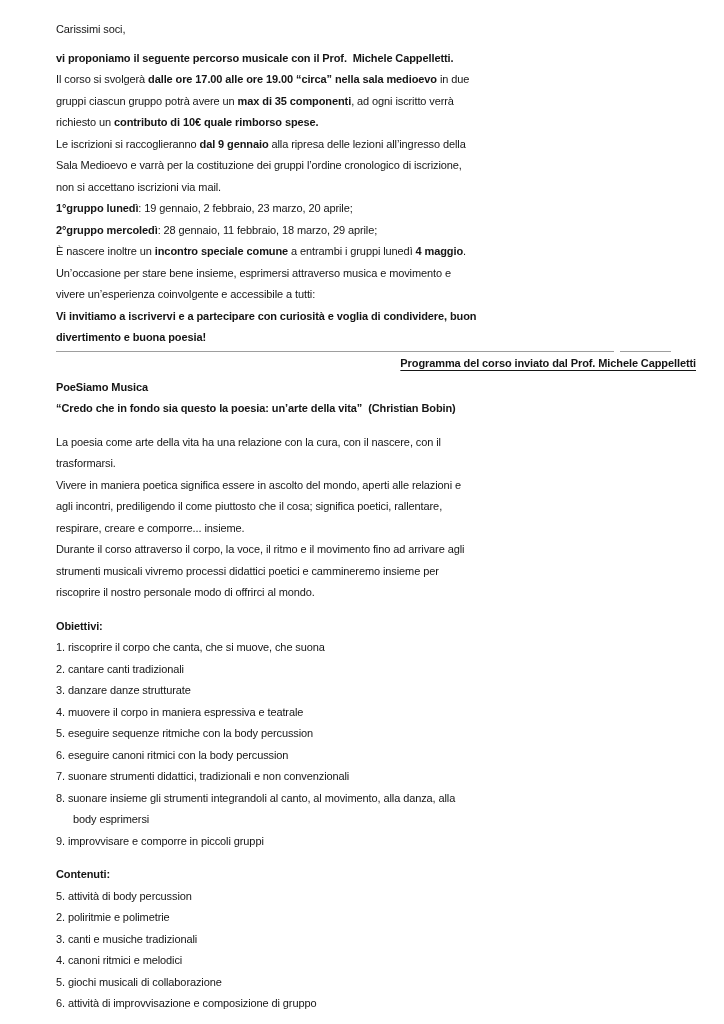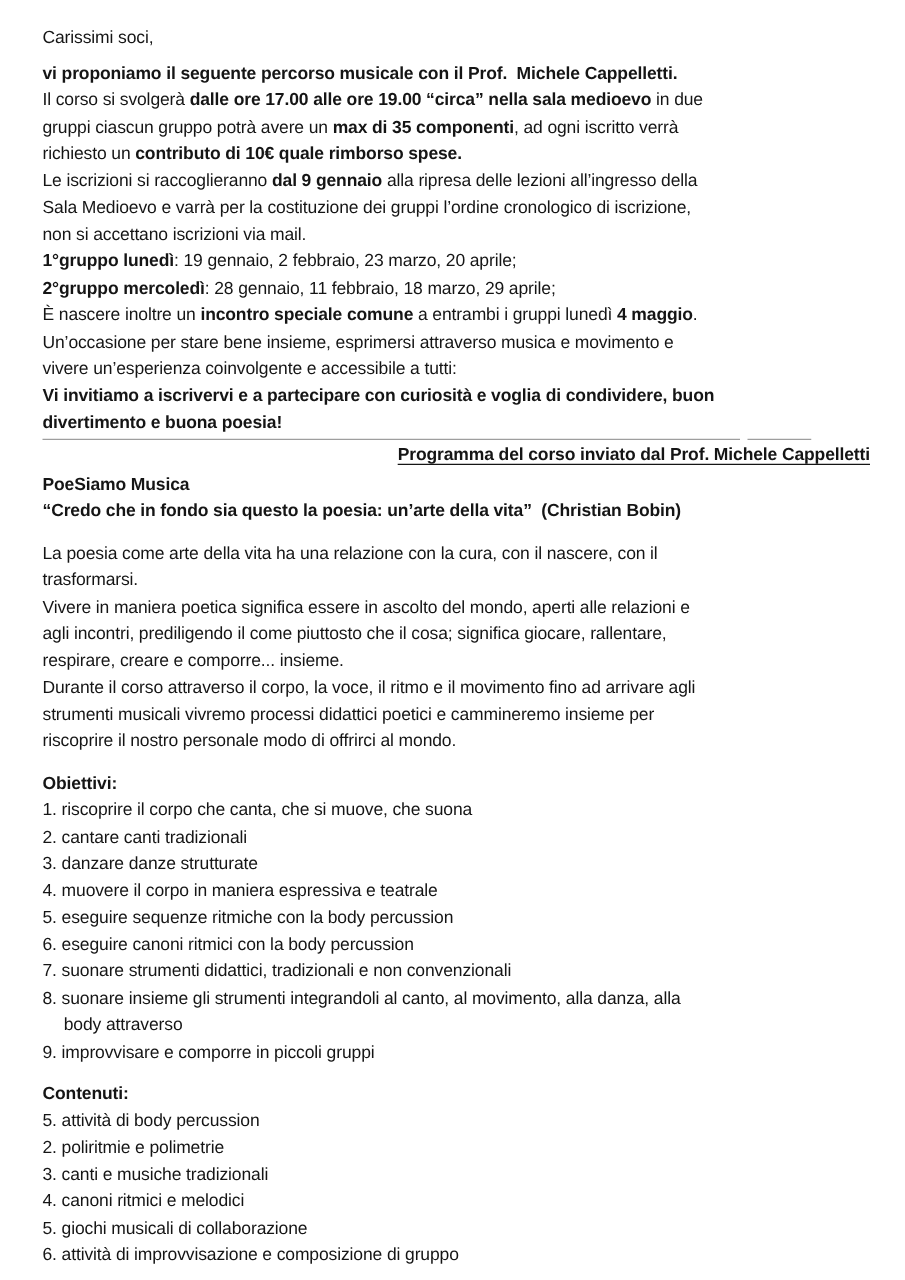--- a/index.html
+++ b/index.html
@@ -5,22 +5,22 @@
   html, body { margin: 0; padding: 0; }
   body {
     width: 724px;
     height: 1024px;
     background: #ffffff;
     overflow: hidden;
     font-family: "Liberation Sans", sans-serif;
     color: #151515;
   }
   .doc {
-    padding: 19px 28px 0 34px;
-    font-size: 14px;
+    padding: 19px 28px 0 56px;
+    font-size: 11px;
     line-height: 21.5px;
     letter-spacing: -0.1px;
   }
   .line {
     white-space: pre;
     height: 21.5px;
   }
   .line b { font-weight: bold; }
   .sp-sm { margin-top: 7px; font-weight: bold; }
   .sp-md { margin-top: 12px; }
@@ -71,35 +71,35 @@
   <div class="divider"><span class="seg seg1"></span><span class="seg seg2"></span></div>
 
   <div class="line title"><b>Programma del corso inviato dal Prof. Michele Cappelletti</b></div>
 
   <div>
       <div class="line"><b>PoeSiamo Musica</b></div>
       <div class="line"><b>“Credo che in fondo sia questo la poesia: un’arte della vita”  (Christian Bobin)</b></div>
       <div class="line sp-md"><span>La poesia come arte della vita ha una relazione con la cura, con il nascere, con il</span></div>
       <div class="line"><span>trasformarsi.</span></div>
       <div class="line"><span>Vivere in maniera poetica significa essere in ascolto del mondo, aperti alle relazioni e</span></div>
-      <div class="line"><span>agli incontri, prediligendo il come piuttosto che il cosa; significa giocare, rallentare,</span></div>
+      <div class="line"><span>agli incontri, prediligendo il come piuttosto che il cosa; significa poetici, rallentare,</span></div>
       <div class="line"><span>respirare, creare e comporre... insieme.</span></div>
       <div class="line"><span>Durante il corso attraverso il corpo, la voce, il ritmo e il movimento fino ad arrivare agli</span></div>
       <div class="line"><span>strumenti musicali vivremo processi didattici poetici e cammineremo insieme per</span></div>
       <div class="line"><span>riscoprire il nostro personale modo di offrirci al mondo.</span></div>
       <div class="line sp-md"><b>Obiettivi:</b></div>
       <div class="line"><span>1. riscoprire il corpo che canta, che si muove, che suona</span></div>
       <div class="line"><span>2. cantare canti tradizionali</span></div>
       <div class="line"><span>3. danzare danze strutturate</span></div>
       <div class="line"><span>4. muovere il corpo in maniera espressiva e teatrale</span></div>
       <div class="line"><span>5. eseguire sequenze ritmiche con la body percussion</span></div>
       <div class="line"><span>6. eseguire canoni ritmici con la body percussion</span></div>
       <div class="line"><span>7. suonare strumenti didattici, tradizionali e non convenzionali</span></div>
       <div class="line"><span>8. suonare insieme gli strumenti integrandoli al canto, al movimento, alla danza, alla</span></div>
-      <div class="line indent"><span>body attraverso</span></div>
+      <div class="line indent"><span>body esprimersi</span></div>
       <div class="line"><span>9. improvvisare e comporre in piccoli gruppi</span></div>
       <div class="line sp-md"><b>Contenuti:</b></div>
       <div class="line"><span>5. attività di body percussion</span></div>
       <div class="line"><span>2. poliritmie e polimetrie</span></div>
       <div class="line"><span>3. canti e musiche tradizionali</span></div>
       <div class="line"><span>4. canoni ritmici e melodici</span></div>
       <div class="line"><span>5. giochi musicali di collaborazione</span></div>
       <div class="line"><span>6. attività di improvvisazione e composizione di gruppo</span></div>
     </div>
 </div>

